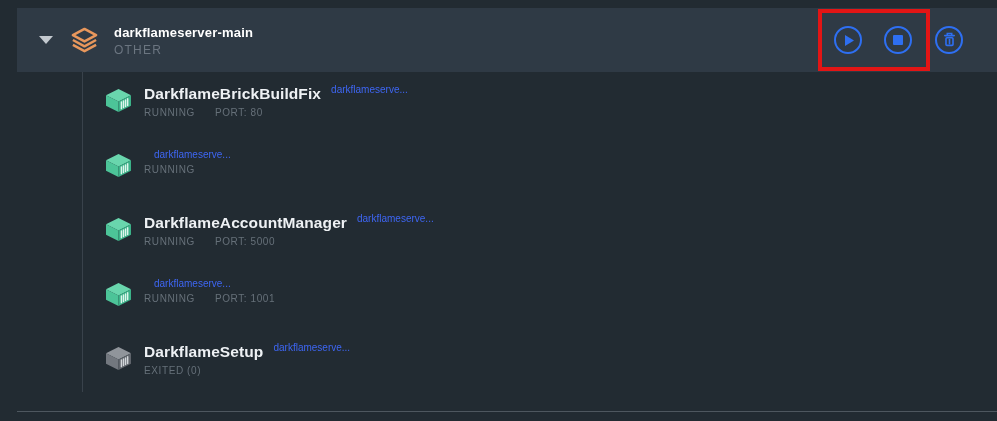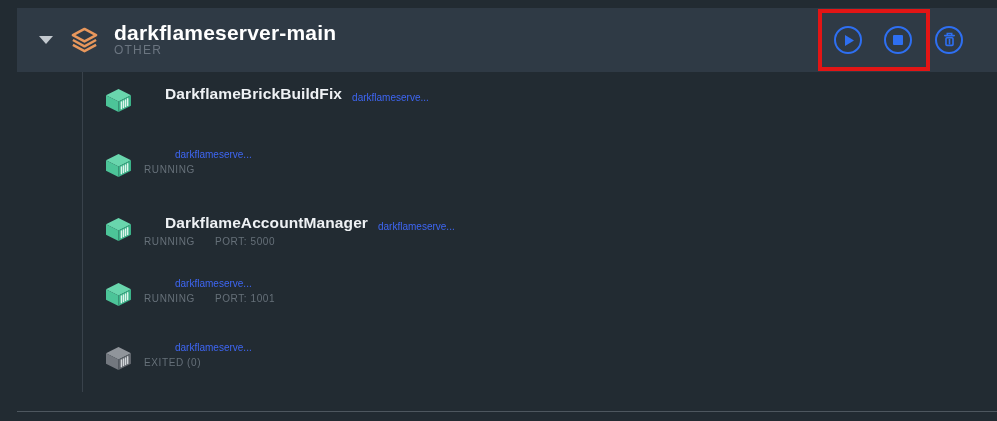--- a/index.html
+++ b/index.html
@@ -14,21 +14,21 @@
     position:absolute;left:17px;top:8px;width:980px;height:64px;
     background:#2f3a45;display:flex;align-items:center;
   }
   .caret{
     width:0;height:0;margin-left:22px;cursor:pointer;
     border-left:7px solid transparent;border-right:7px solid transparent;
     border-top:8px solid #c3c9cf;
   }
   .stack-icon{margin-left:17px;flex:0 0 auto;display:block;}
   .titles{margin-left:15px;display:flex;flex-direction:column;}
-  .title{color:#ffffff;font-size:21px;font-weight:600;letter-spacing:.2px;line-height:18px;}
+  .title{color:#ffffff;font-size:13px;font-weight:600;letter-spacing:.2px;line-height:18px;}
   .subtitle{color:#6b7580;font-size:12px;letter-spacing:1.2px;margin-top:3px;line-height:11px;}
   
   .circle-btn{
     position:absolute;top:26px;width:28px;height:28px;box-sizing:border-box;
     border:2px solid #2e6ff2;border-radius:50%;
     display:flex;align-items:center;justify-content:center;
     background:transparent;padding:0;cursor:pointer;
   }
   #btn-start{left:834px;}
   #btn-stop{left:884px;}
@@ -39,21 +39,21 @@
   .annotation{
     position:absolute;left:818px;top:9px;width:112px;height:62px;
     box-sizing:border-box;border:4px solid #e31515;pointer-events:none;
   }
   
   .treeline{position:absolute;left:82px;top:72px;width:1px;height:320px;background:#39424b;}
   .rows{position:absolute;left:106px;top:84px;}
   .row{display:flex;align-items:flex-start;height:64.5px;cursor:pointer;}
   .cube{margin-top:5px;flex:0 0 auto;display:block;}
   .rowtext{margin-left:13px;}
-  .nameline{display:flex;align-items:flex-end;margin-left:21px;}
+  .nameline{display:flex;align-items:flex-start;}
   .cname{color:#eef1f4;font-size:15.5px;font-weight:600;letter-spacing:.1px;line-height:19px;}
   .clink{color:#3e66f3;font-size:10px;margin-left:10px;cursor:pointer;}
   .statusline{margin-top:4px;font-size:10px;color:#667079;letter-spacing:.6px;line-height:12px;}
   .port{margin-left:20px;}
   
   .cube .f-top{fill:#69d6ad;}
   .cube .f-left{fill:#4cc498;}
   .cube .f-right{fill:#3bb288;}
   .cube .f-stripe{stroke:#ddf5ec;stroke-width:1.4;stroke-linecap:round;}
   
@@ -117,20 +117,23 @@
       <line class="f-stripe" x1="14.8" y1="12.4" x2="14.8" y2="18.8"></line>
       <line class="f-stripe" x1="16.8" y1="11.4" x2="16.8" y2="17.8"></line>
       <line class="f-stripe" x1="18.8" y1="10.4" x2="18.8" y2="16.8"></line>
       <line class="f-stripe" x1="20.8" y1="9.4" x2="20.8" y2="15.8"></line>
     </svg>
     <div class="rowtext">
       <div class="nameline">
         <span class="cname">DarkflameBrickBuildFix</span>
         <span class="clink">darkflameserve...</span>
       </div>
+      <div class="statusline">
+        <span>RUNNING</span><span class="port">PORT: 80</span>
+      </div>
     </div>
   </div>
 
   <div class="row">
     <svg class="cube" width="25" height="23" viewBox="0 0 24 22">
       <polygon class="f-top" points="12,0 24,6 12,12 0,6"></polygon>
       <polygon class="f-left" points="0,6 12,12 12,22 0,16"></polygon>
       <polygon class="f-right" points="12,12 24,6 24,16 12,22"></polygon>
       <line class="f-stripe" x1="14.8" y1="12.4" x2="14.8" y2="18.8"></line>
       <line class="f-stripe" x1="16.8" y1="11.4" x2="16.8" y2="17.8"></line>
@@ -193,20 +196,21 @@
       <polygon class="f-top" points="12,0 24,6 12,12 0,6"></polygon>
       <polygon class="f-left" points="0,6 12,12 12,22 0,16"></polygon>
       <polygon class="f-right" points="12,12 24,6 24,16 12,22"></polygon>
       <line class="f-stripe" x1="14.8" y1="12.4" x2="14.8" y2="18.8"></line>
       <line class="f-stripe" x1="16.8" y1="11.4" x2="16.8" y2="17.8"></line>
       <line class="f-stripe" x1="18.8" y1="10.4" x2="18.8" y2="16.8"></line>
       <line class="f-stripe" x1="20.8" y1="9.4" x2="20.8" y2="15.8"></line>
     </svg>
     <div class="rowtext">
       <div class="nameline">
+        <span class="cname">DarkflameSetup</span>
         <span class="clink">darkflameserve...</span>
       </div>
       <div class="statusline">
         <span>EXITED (0)</span><span class="port"></span>
       </div>
     </div>
   </div>
 
 </div>
 

